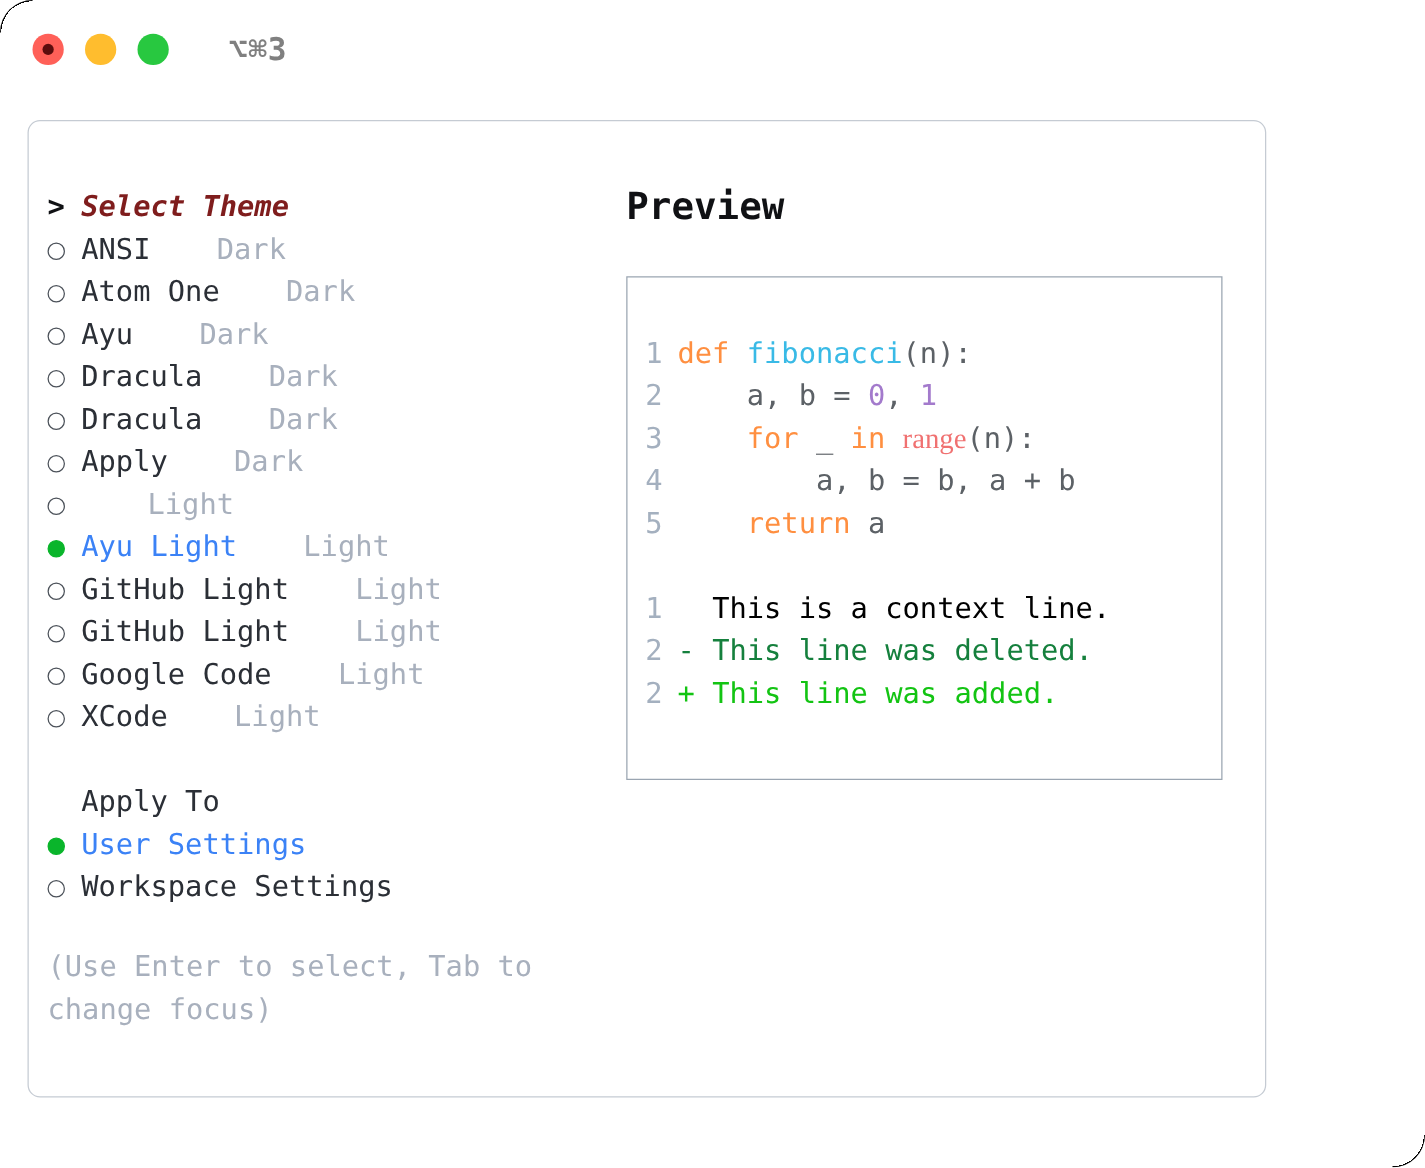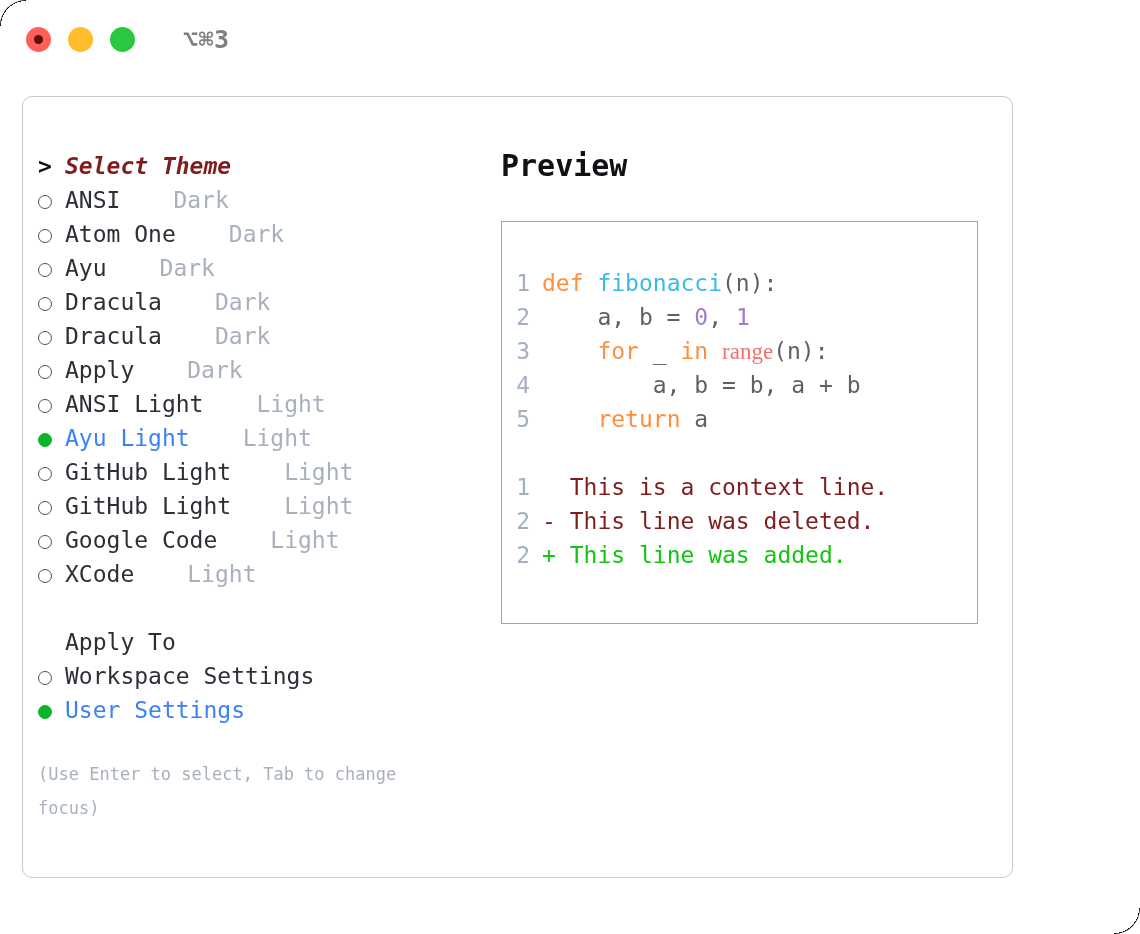--- a/index.html
+++ b/index.html
@@ -139,21 +139,21 @@
     position: relative;
     top: 1px;
   }
   .bullet-empty { border: 1.6px solid #4b5159; background: transparent; }
   .bullet-full  { background: #0ab52b; border: 1.6px solid #0ab52b; }
 
   .spacer-row { height: 34px; }
 
   .hint {
     margin-top: 30px;
-    font-size: 17px;
+    font-size: 23px;
     line-height: 34px;
     color: #a8b0bd;
     width: 400px;
   }
 
   
   .right-col {
     position: absolute;
     left: 478px;
     top: 52px;
@@ -195,22 +195,22 @@
   }
   .code-line .src { white-space: pre; }
 
   .tok-kw    { color: #ff8f40; }
   .tok-fn    { color: #39bae6; }
   .tok-call  { color: #f07171; font-family: Liberation Serif, serif; }
   .tok-num   { color: #a37acc; }
   .tok-plain { color: #5c6166; }
   .tok-punc  { color: #5c6166; }
 
-  .diff-ctx { color: #7f1d1d; text-align: right; }
-  .diff-del { color: #7f1d1d; }
+  .diff-ctx { color: #000000; text-align: right; }
+  .diff-del { color: #15803d; }
   .diff-add { color: #13c413; }
 
   .gap-line { height: 34px; }
 
   
   .corner-accent {
     position: absolute;
     right: 0;
     bottom: 0;
     width: 26px;
@@ -252,38 +252,38 @@
           <span class="label">Select Theme</span>
         </div>
 
         <div id="theme-rows">
             <div class="row"><span class="marker"><span class="bullet-empty"></span></span><span class="label">ANSI</span><span class="suffix">Dark</span></div>
             <div class="row"><span class="marker"><span class="bullet-empty"></span></span><span class="label">Atom One</span><span class="suffix">Dark</span></div>
             <div class="row"><span class="marker"><span class="bullet-empty"></span></span><span class="label">Ayu</span><span class="suffix">Dark</span></div>
             <div class="row"><span class="marker"><span class="bullet-empty"></span></span><span class="label">Dracula</span><span class="suffix">Dark</span></div>
             <div class="row"><span class="marker"><span class="bullet-empty"></span></span><span class="label">Dracula</span><span class="suffix">Dark</span></div>
             <div class="row"><span class="marker"><span class="bullet-empty"></span></span><span class="label">Apply</span><span class="suffix">Dark</span></div>
-            <div class="row"><span class="marker"><span class="bullet-empty"></span></span><span class="label">ANSI Light</span><span class="suffix">Light</span></div>
+            <div class="row"><span class="marker"><span class="bullet-empty"></span></span><span class="suffix">Light</span></div>
             <div class="row selected"><span class="marker"><span class="bullet-full"></span></span><span class="label">Ayu Light</span><span class="suffix">Light</span></div>
             <div class="row"><span class="marker"><span class="bullet-empty"></span></span><span class="label">GitHub Light</span><span class="suffix">Light</span></div>
             <div class="row"><span class="marker"><span class="bullet-empty"></span></span><span class="label">GitHub Light</span><span class="suffix">Light</span></div>
             <div class="row"><span class="marker"><span class="bullet-empty"></span></span><span class="label">Google Code</span><span class="suffix">Light</span></div>
             <div class="row"><span class="marker"><span class="bullet-empty"></span></span><span class="label">XCode</span><span class="suffix">Light</span></div>
           </div>
 
         <div class="spacer-row"></div>
 
         <div class="row">
           <span class="marker"></span>
           <span class="label">Apply To</span>
         </div>
 
         <div id="apply-rows">
+            <div class="row selected"><span class="marker"><span class="bullet-full"></span></span><span class="label">User Settings</span></div>
             <div class="row"><span class="marker"><span class="bullet-empty"></span></span><span class="label">Workspace Settings</span></div>
-            <div class="row selected"><span class="marker"><span class="bullet-full"></span></span><span class="label">User Settings</span></div>
           </div>
 
         <div class="hint">(Use Enter to select, Tab to change focus)</div>
       </div>
 
       <div class="right-col">
         <div class="preview-title">Preview</div>
 
         <div class="code-box">
           <div id="code-lines">

